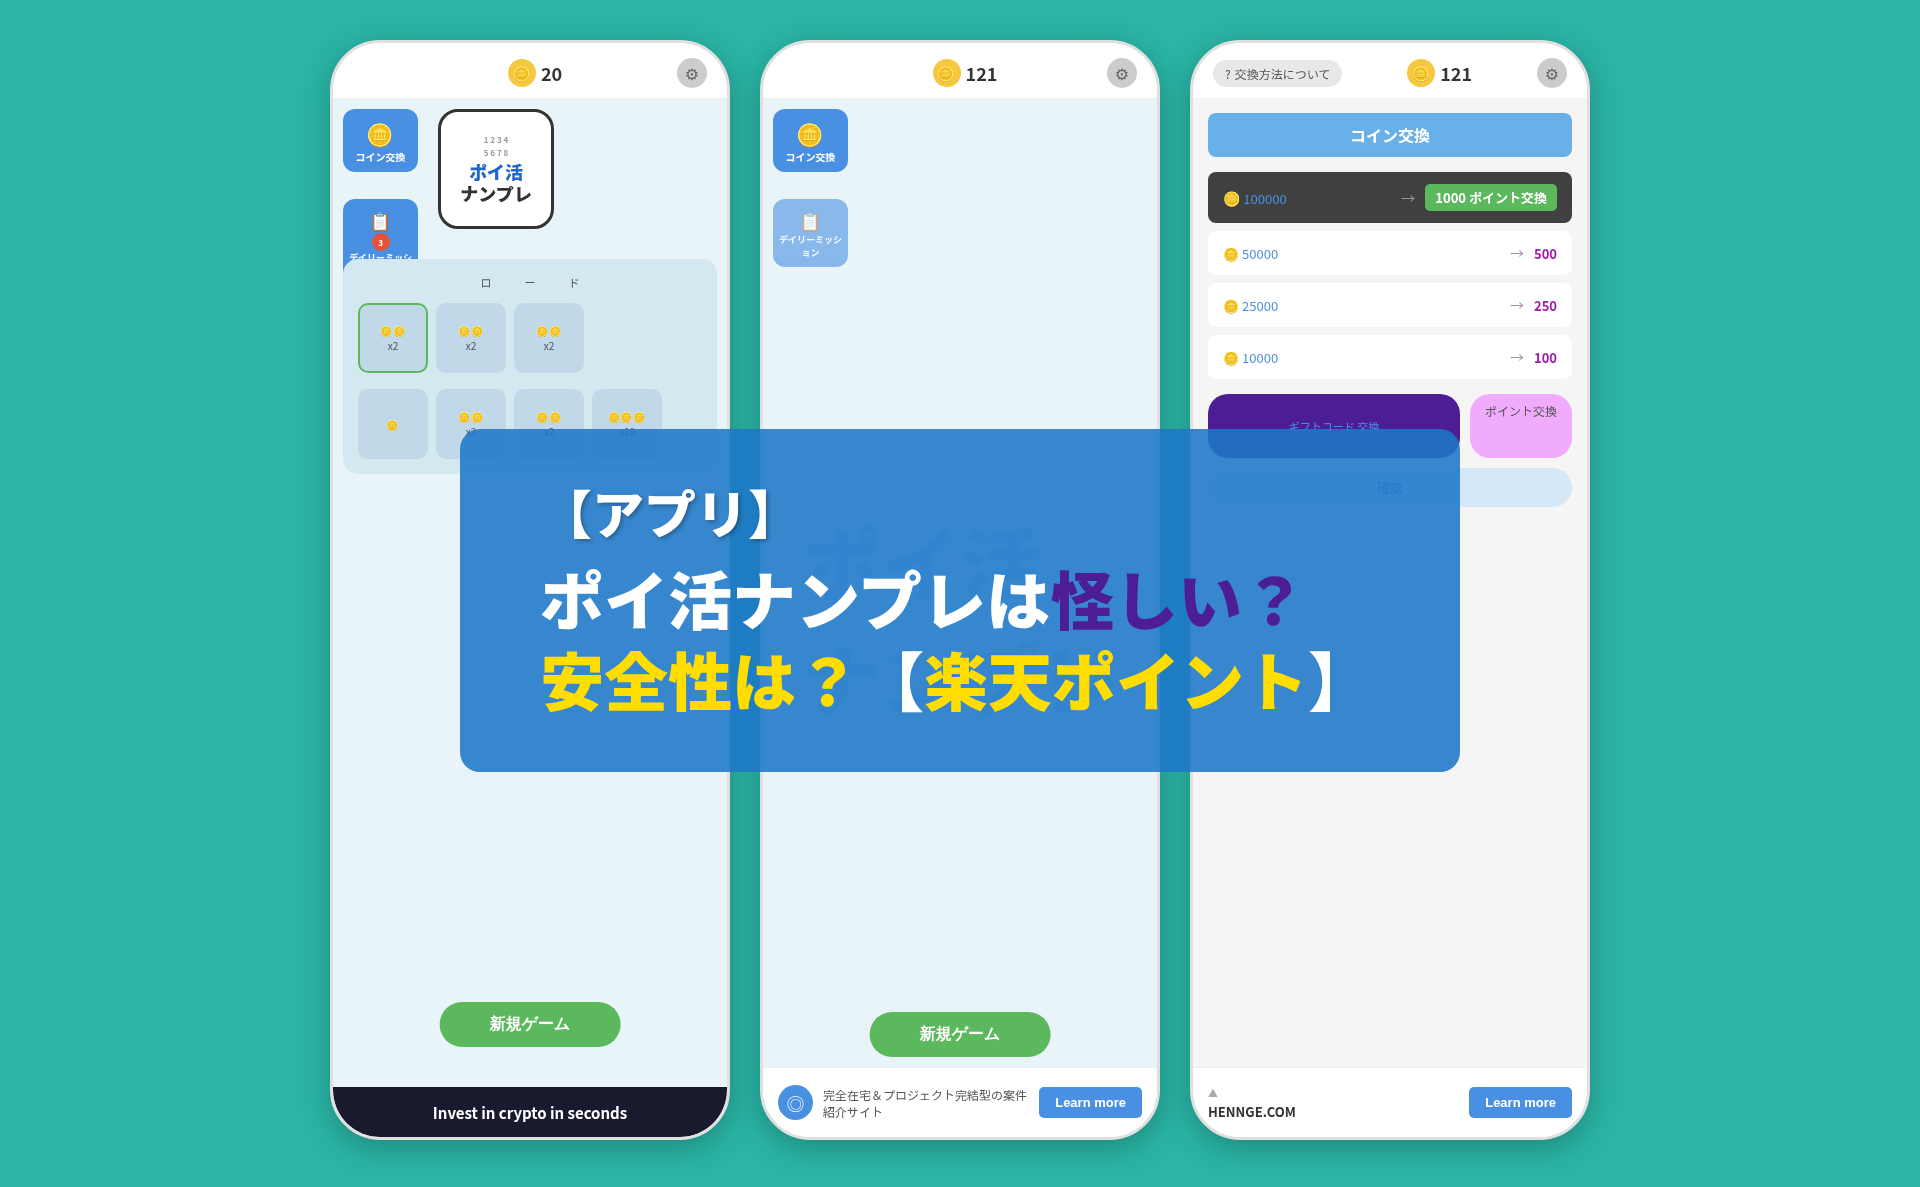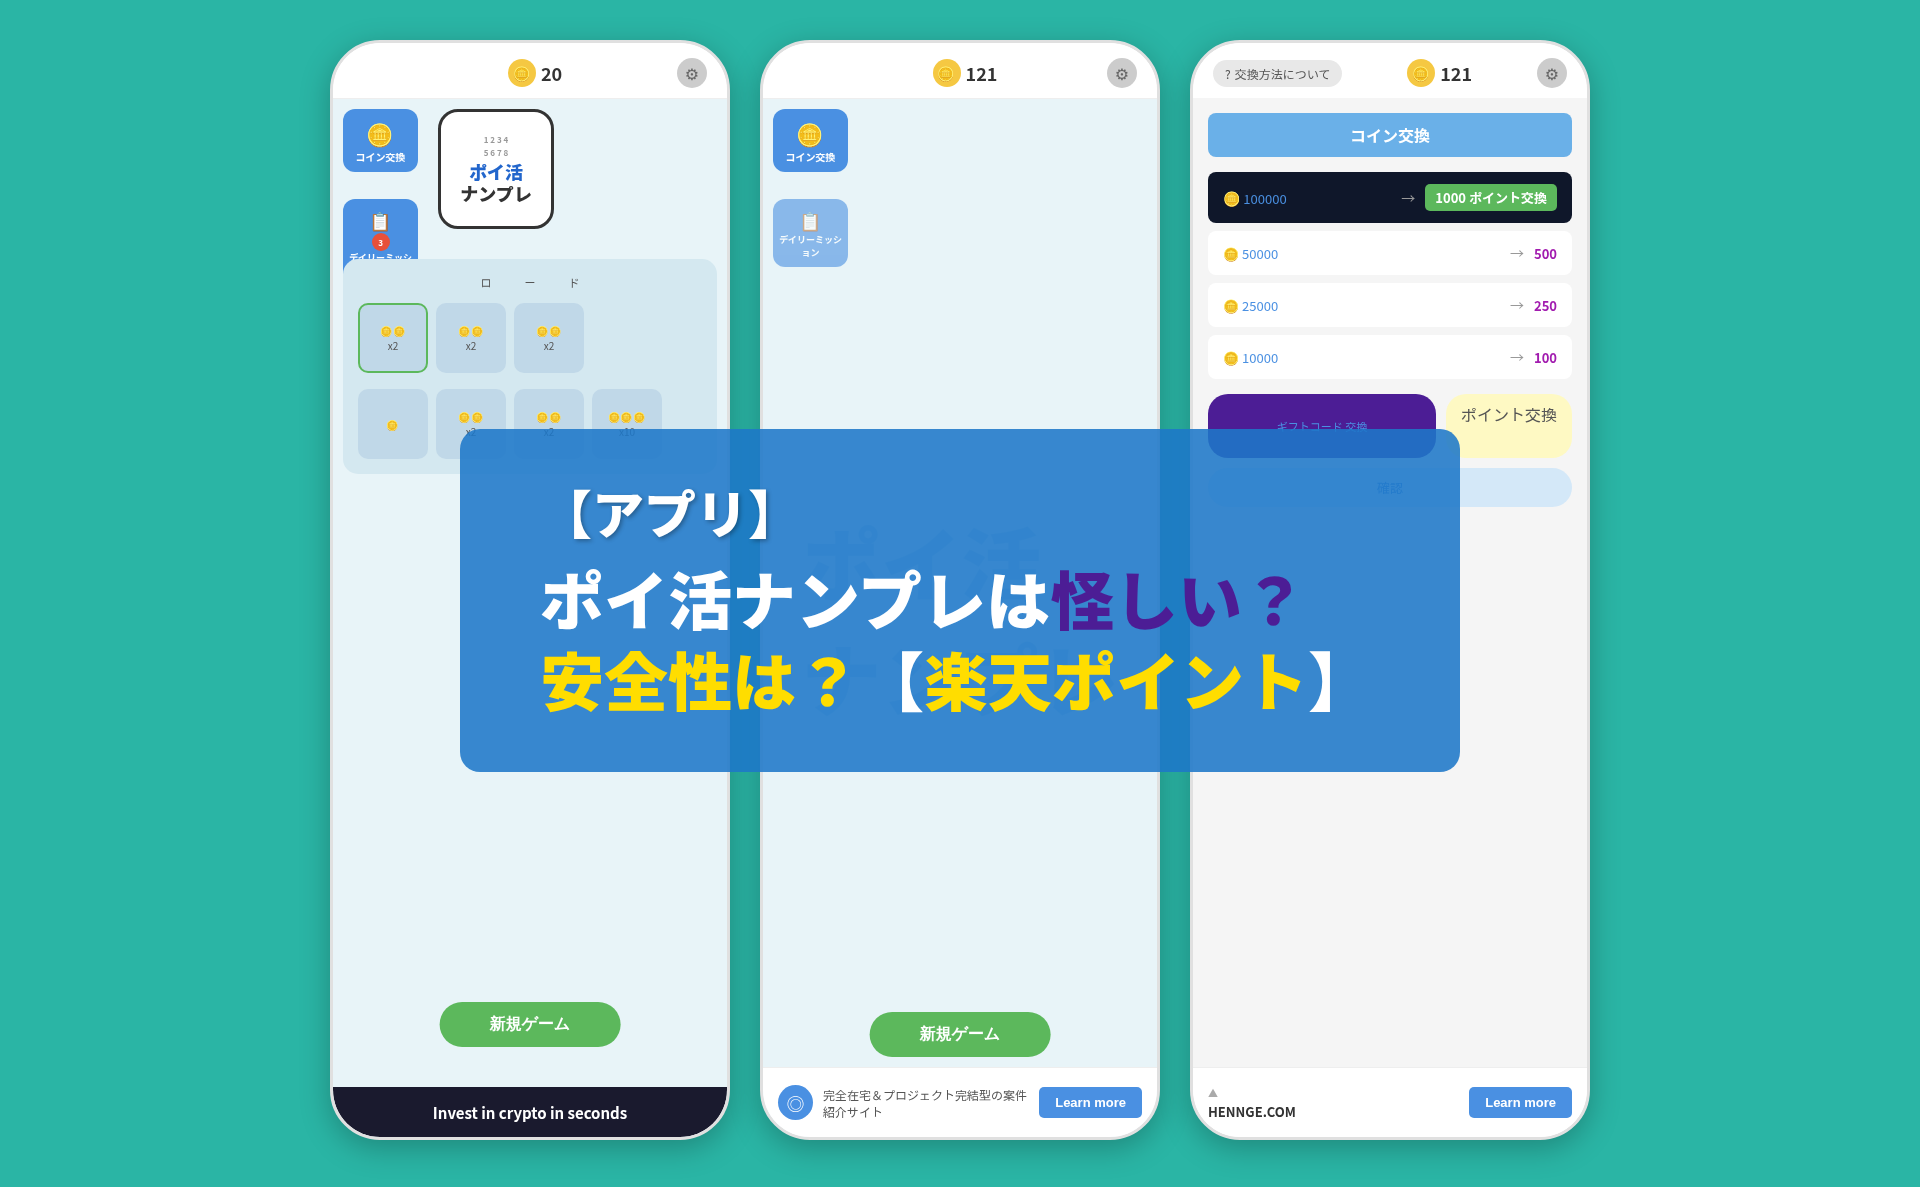--- a/index.html
+++ b/index.html
@@ -307,21 +307,21 @@
       background: white;
       border-radius: 8px;
       padding: 12px 15px;
       margin-bottom: 8px;
       display: flex;
       align-items: center;
       gap: 10px;
     }
 
     .exchange-row.highlighted {
-      background: #0f172a;
+      background: #404040;
     }
 
     .exchange-coins {
       font-size: 13px;
       color: #4a90e2;
       flex: 1;
     }
 
     .exchange-arrow {
       color: #999;
@@ -354,25 +354,25 @@
       flex: 1;
       background: #4c1d95;
       border-radius: 20px;
       padding: 24px 5px;
       text-align: center;
       font-size: 11px;
       color: #4a90e2;
     }
 
     .action-btn-exchange {
-      background: #fef9c3;
+      background: #f0abfc;
       border-radius: 20px;
       padding: 8px 15px;
       text-align: center;
-      font-size: 16px;
+      font-size: 12px;
       color: #555;
     }
 
     .confirm-btn {
       background: #d4e8f8;
       border-radius: 20px;
       padding: 10px 20px;
       text-align: center;
       font-size: 13px;
       color: #4a90e2;

